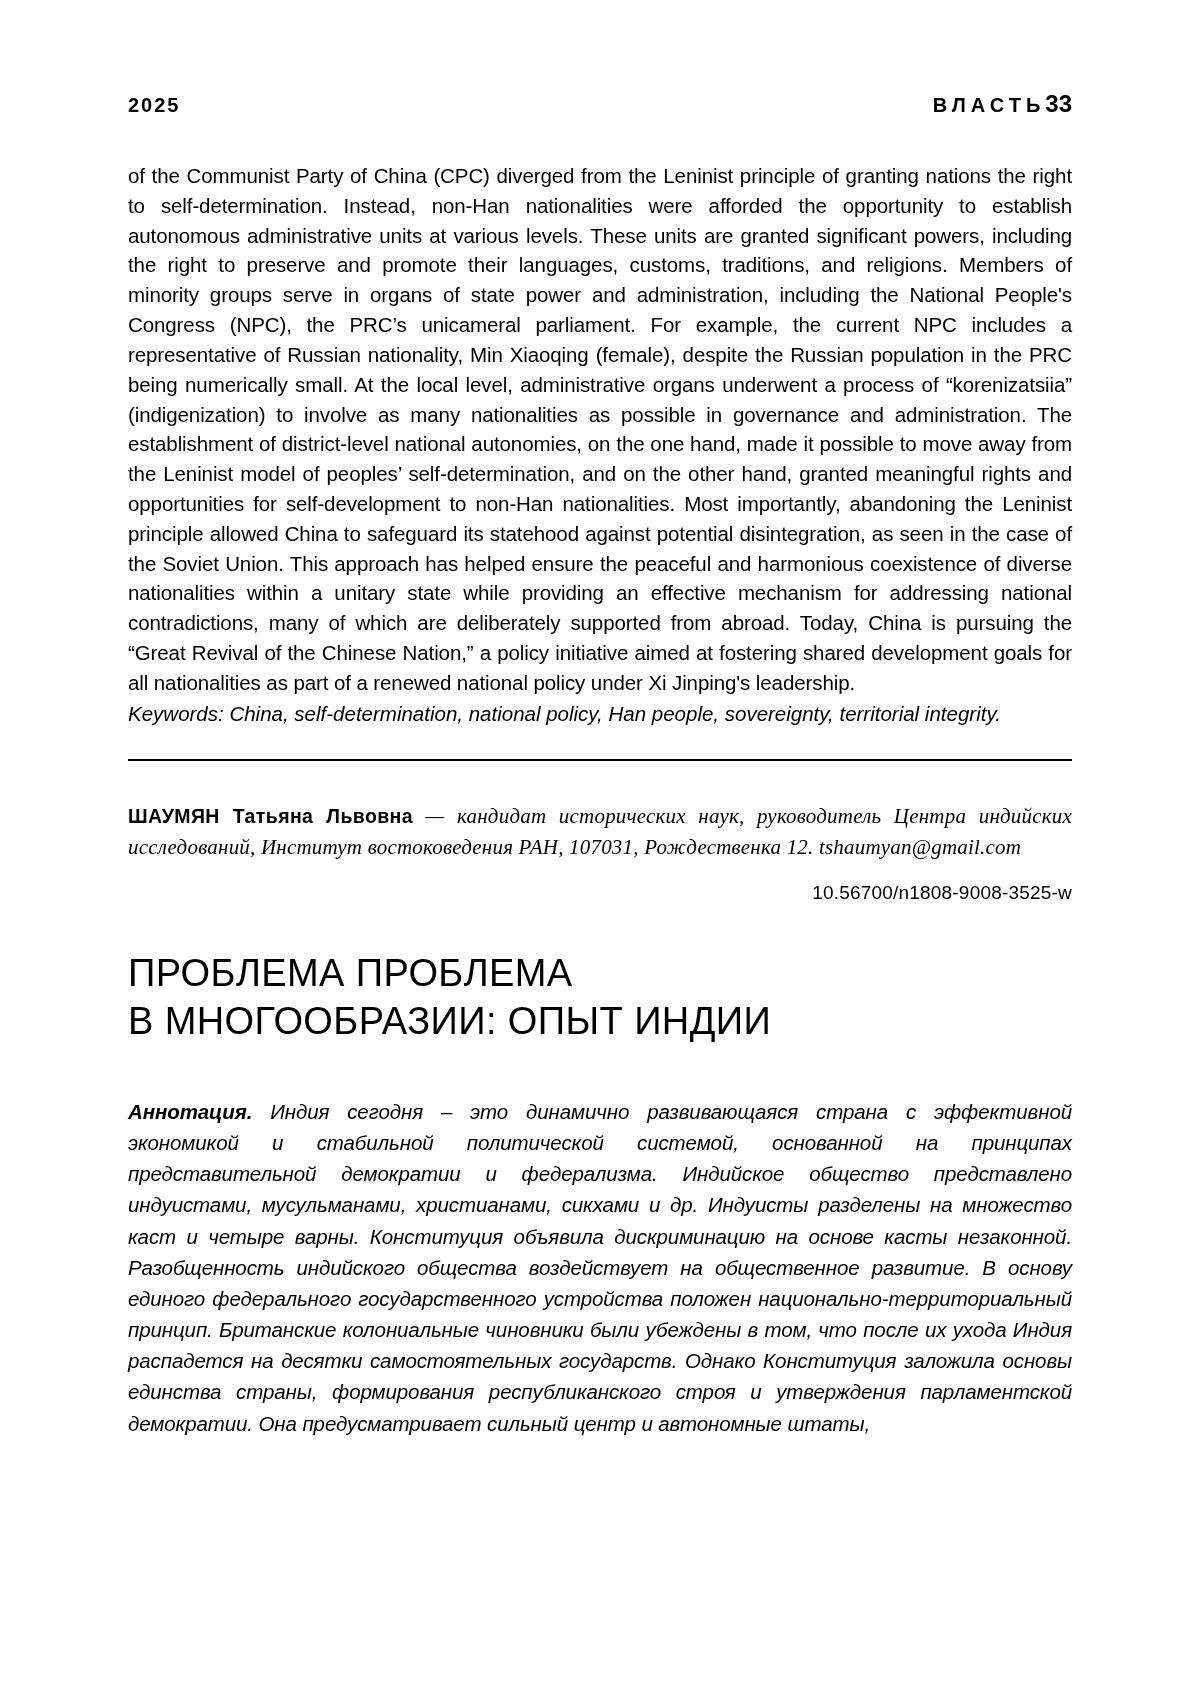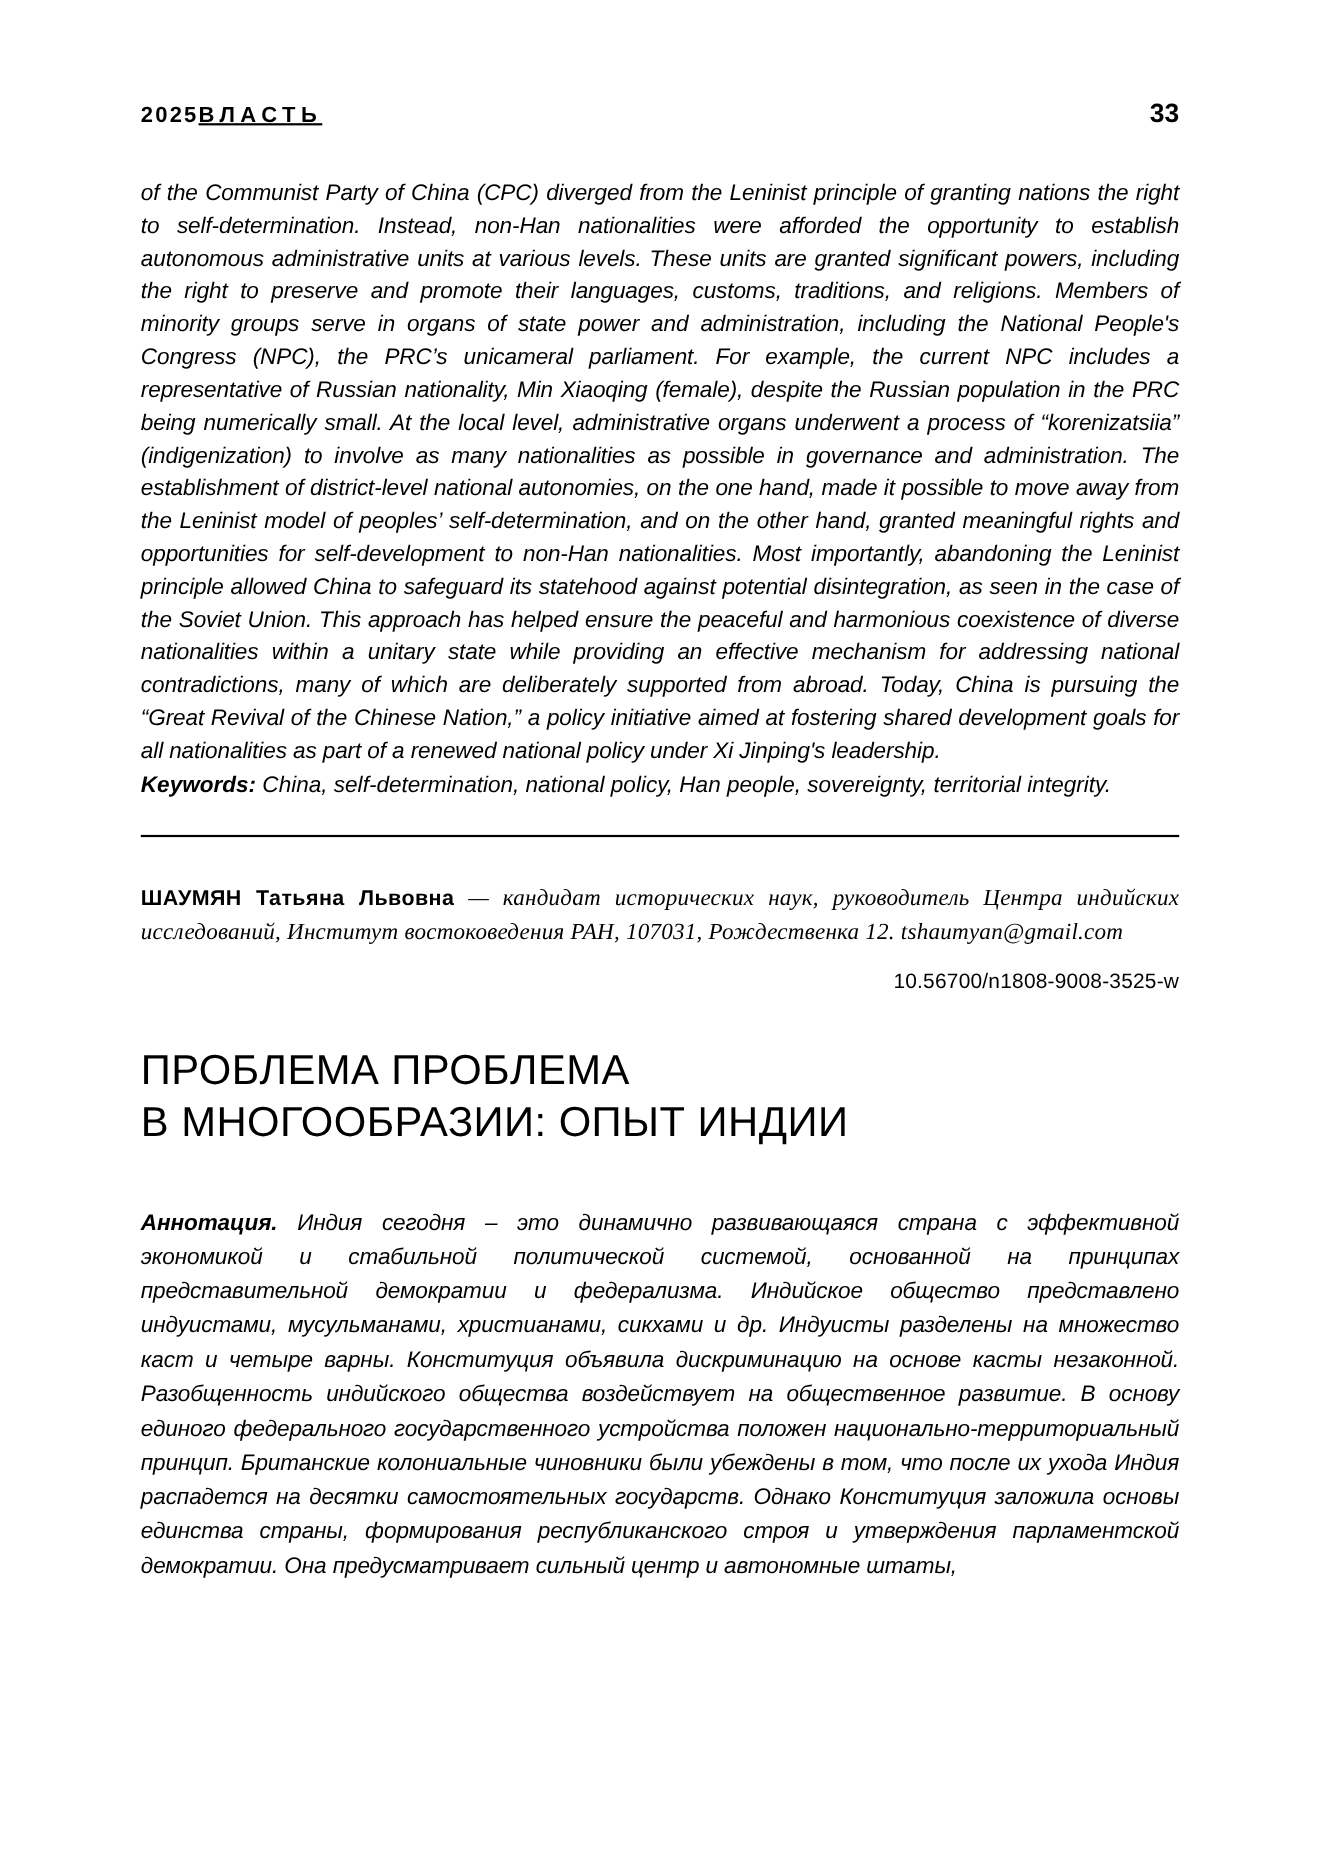--- a/index.html
+++ b/index.html
@@ -37,48 +37,46 @@
     margin-top: 90px;
     font-size: 20px;
     font-weight: bold;
     letter-spacing: 2px;
   }
   .running-head .year {
     flex: 0 0 auto;
   }
   .running-head .journal {
     flex: 1 1 auto;
-    text-align: left;
+    text-align: right;
     letter-spacing: 5px;
-    text-decoration: underline;
   }
   .running-head .page-number {
     flex: 0 0 auto;
     font-size: 24px;
     letter-spacing: 0;
   }
 
   
   .abstract-en {
     margin-top: 43px;
     font-size: 20.5px;
     line-height: 1.455;
-    font-style: italic;
     text-align: justify;
     letter-spacing: -0.1px;
   }
   .keywords-en {
     margin-top: 1px;
     font-size: 20.5px;
     line-height: 1.45;
     font-style: italic;
     text-align: justify;
   }
   .keywords-en .kw-label {
-    font-weight: bold;
+    font-weight: normal;
     font-style: italic;
   }
 
   
   .divider {
     margin-top: 31px;
     border-top: 2.5px solid #000;
     width: 100%;
   }
 

